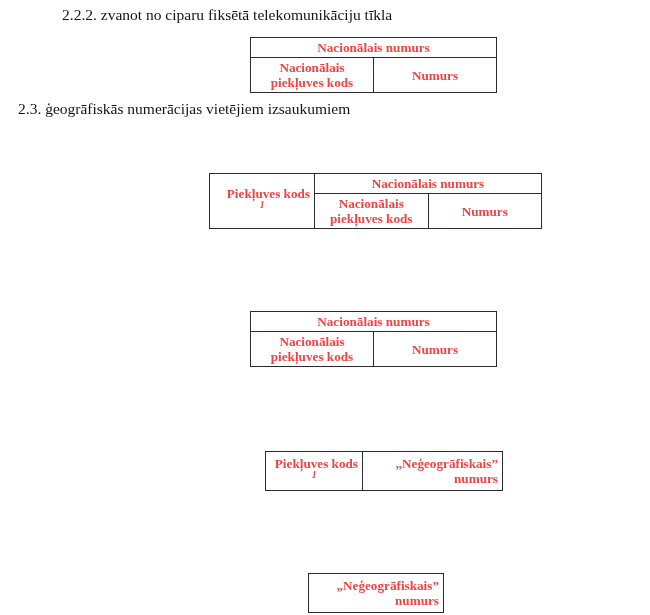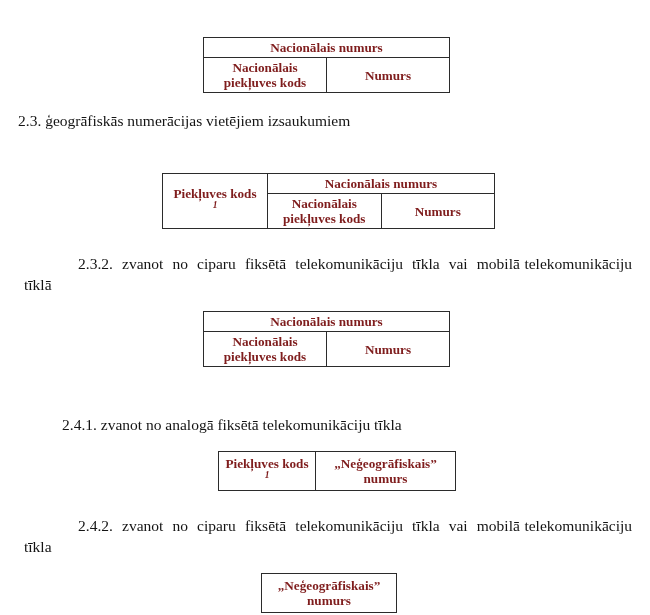--- a/index.html
+++ b/index.html
@@ -45,21 +45,22 @@
 
   
   .tbl {
     position: absolute;
     border-collapse: collapse;
     table-layout: fixed;
     font-family: "Liberation Serif", "DejaVu Serif", serif;
     font-weight: bold;
     font-size: 13.2px;
     line-height: 15px;
-    color: #7f1d1d;
+    color: #ef4444;
+    margin-left: 47px;
   }
   .tbl td {
     border: 1.3px solid #2b2b2b;
     text-align: center;
     vertical-align: middle;
     padding: 2px 4px;
   }
   .sup {
     font-style: italic;
     font-size: 9.5px;
@@ -87,86 +88,84 @@
   #table-national-number-2 .r2 { height: 33px; }
   #table-national-number-2 .c-access { width: 163px; }
   #table-national-number-2 .c-number { width: 84px; }
 
   #table-nongeo-access { left: 218px; top: 451px; width: 219px; height: 40px; }
   #table-nongeo-access .c-accesscode { width: 88px; }
   #table-nongeo-access .c-nongeo { width: 131px; }
 
   #table-nongeo-only { left: 261px; top: 573px; width: 136px; height: 40px; }
 
-  .cellwrap { display: block; }
+  .cellwrap { display: block; text-align: right; }
 </style>
 </head>
 <body>
 
 <div class="page">
 
+  <div class="para lvl2" style="top:4px;">2.2.2. zvanot no ciparu fiksētā telekomunikāciju tīkla</div>
 
   <table class="tbl" id="table-national-number-1">
     <tbody>
         <tr class="r1">
       <td colspan="2">Nacionālais numurs</td>
     </tr>
     <tr class="r2">
       <td class="c-access">Nacionālais piekļuves kods</td>
       <td class="c-number">Numurs</td>
     </tr>
   </tbody>
     </table>
 
-  <div class="para lvl1" style="top:110px;">2.3. ģeogrāfiskās numerācijas vietējiem izsaukumiem</div>
+  <div class="para lvl1" style="top:98px;">2.3. ģeogrāfiskās numerācijas vietējiem izsaukumiem</div>
 
 
   <table class="tbl" id="table-access-national-number">
     <tbody>
         <tr class="r1">
       <td class="c-accesscode" rowspan="2"><span class="cellwrap">Piekļuves kods</span><span class="sup">1</span></td>
       <td colspan="2">Nacionālais numurs</td>
     </tr>
     <tr class="r2">
       <td class="c-natacc">Nacionālais piekļuves kods</td>
       <td class="c-num">Numurs</td>
     </tr>
   </tbody>
     </table>
 
-  <div class="para just" style="top:253px;"><span>2.3.2.</span>&nbsp;&nbsp;<span>zvanot&nbsp; no&nbsp; ciparu&nbsp; fiksētā&nbsp; telekomunikāciju&nbsp; tīkla&nbsp; vai&nbsp; mobilā telekomunikāciju tīklā</span></div>
 
   <table class="tbl" id="table-national-number-2">
     <tbody>
         <tr class="r1">
       <td colspan="2">Nacionālais numurs</td>
     </tr>
     <tr class="r2">
       <td class="c-access">Nacionālais piekļuves kods</td>
       <td class="c-number">Numurs</td>
     </tr>
   </tbody>
     </table>
 
 
-  <div class="para lvl2" style="top:414px;">2.4.1. zvanot no analogā fiksētā telekomunikāciju tīkla</div>
 
   <table class="tbl" id="table-nongeo-access">
     <tbody>
         <tr>
       <td class="c-accesscode"><span class="cellwrap">Piekļuves kods</span><span class="sup">1</span></td>
       <td class="c-nongeo">
             <span class="cellwrap">„Neģeogrāfiskais”</span>
             <span class="cellwrap">numurs</span>
           </td>
     </tr>
   </tbody>
     </table>
 
-  <div class="para just" style="top:515px;"><span>2.4.2.</span>&nbsp;&nbsp;<span>zvanot&nbsp; no&nbsp; ciparu&nbsp; fiksētā&nbsp; telekomunikāciju&nbsp; tīkla&nbsp; vai&nbsp; mobilā telekomunikāciju tīkla</span></div>
 
   <table class="tbl" id="table-nongeo-only">
     <tbody>
         <tr>
       <td>
             <span class="cellwrap">„Neģeogrāfiskais”</span>
             <span class="cellwrap">numurs</span>
           </td>
     </tr>
   </tbody>

